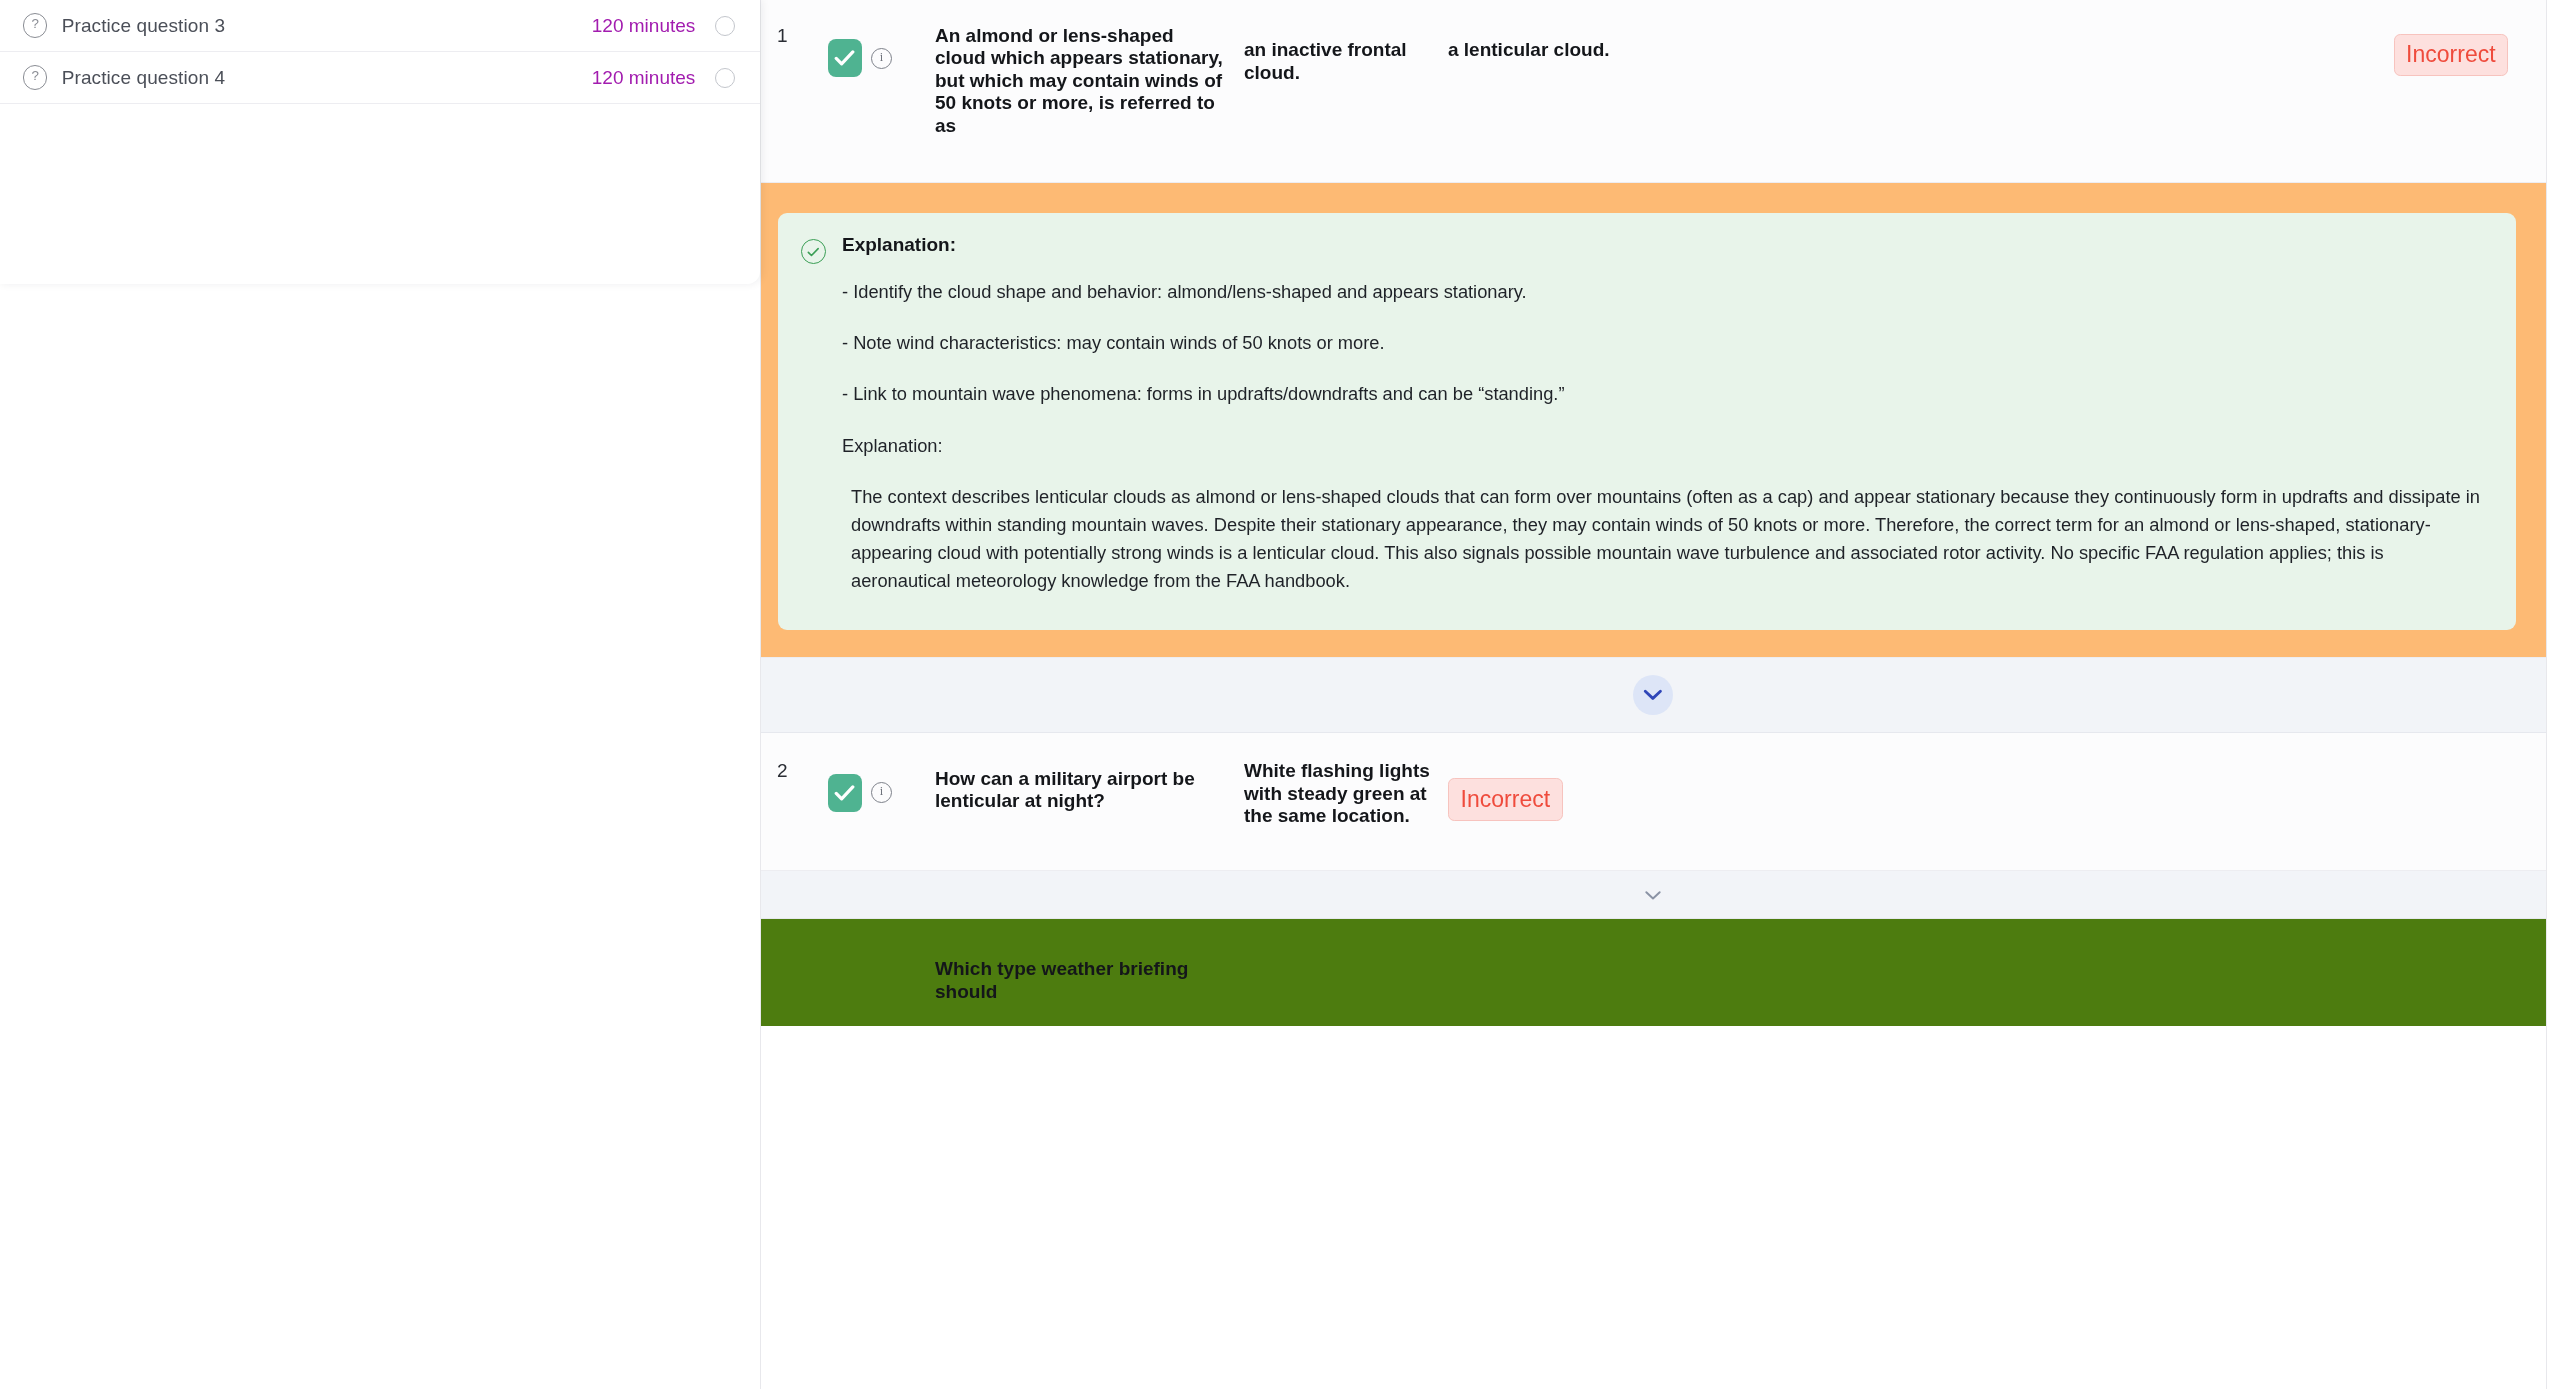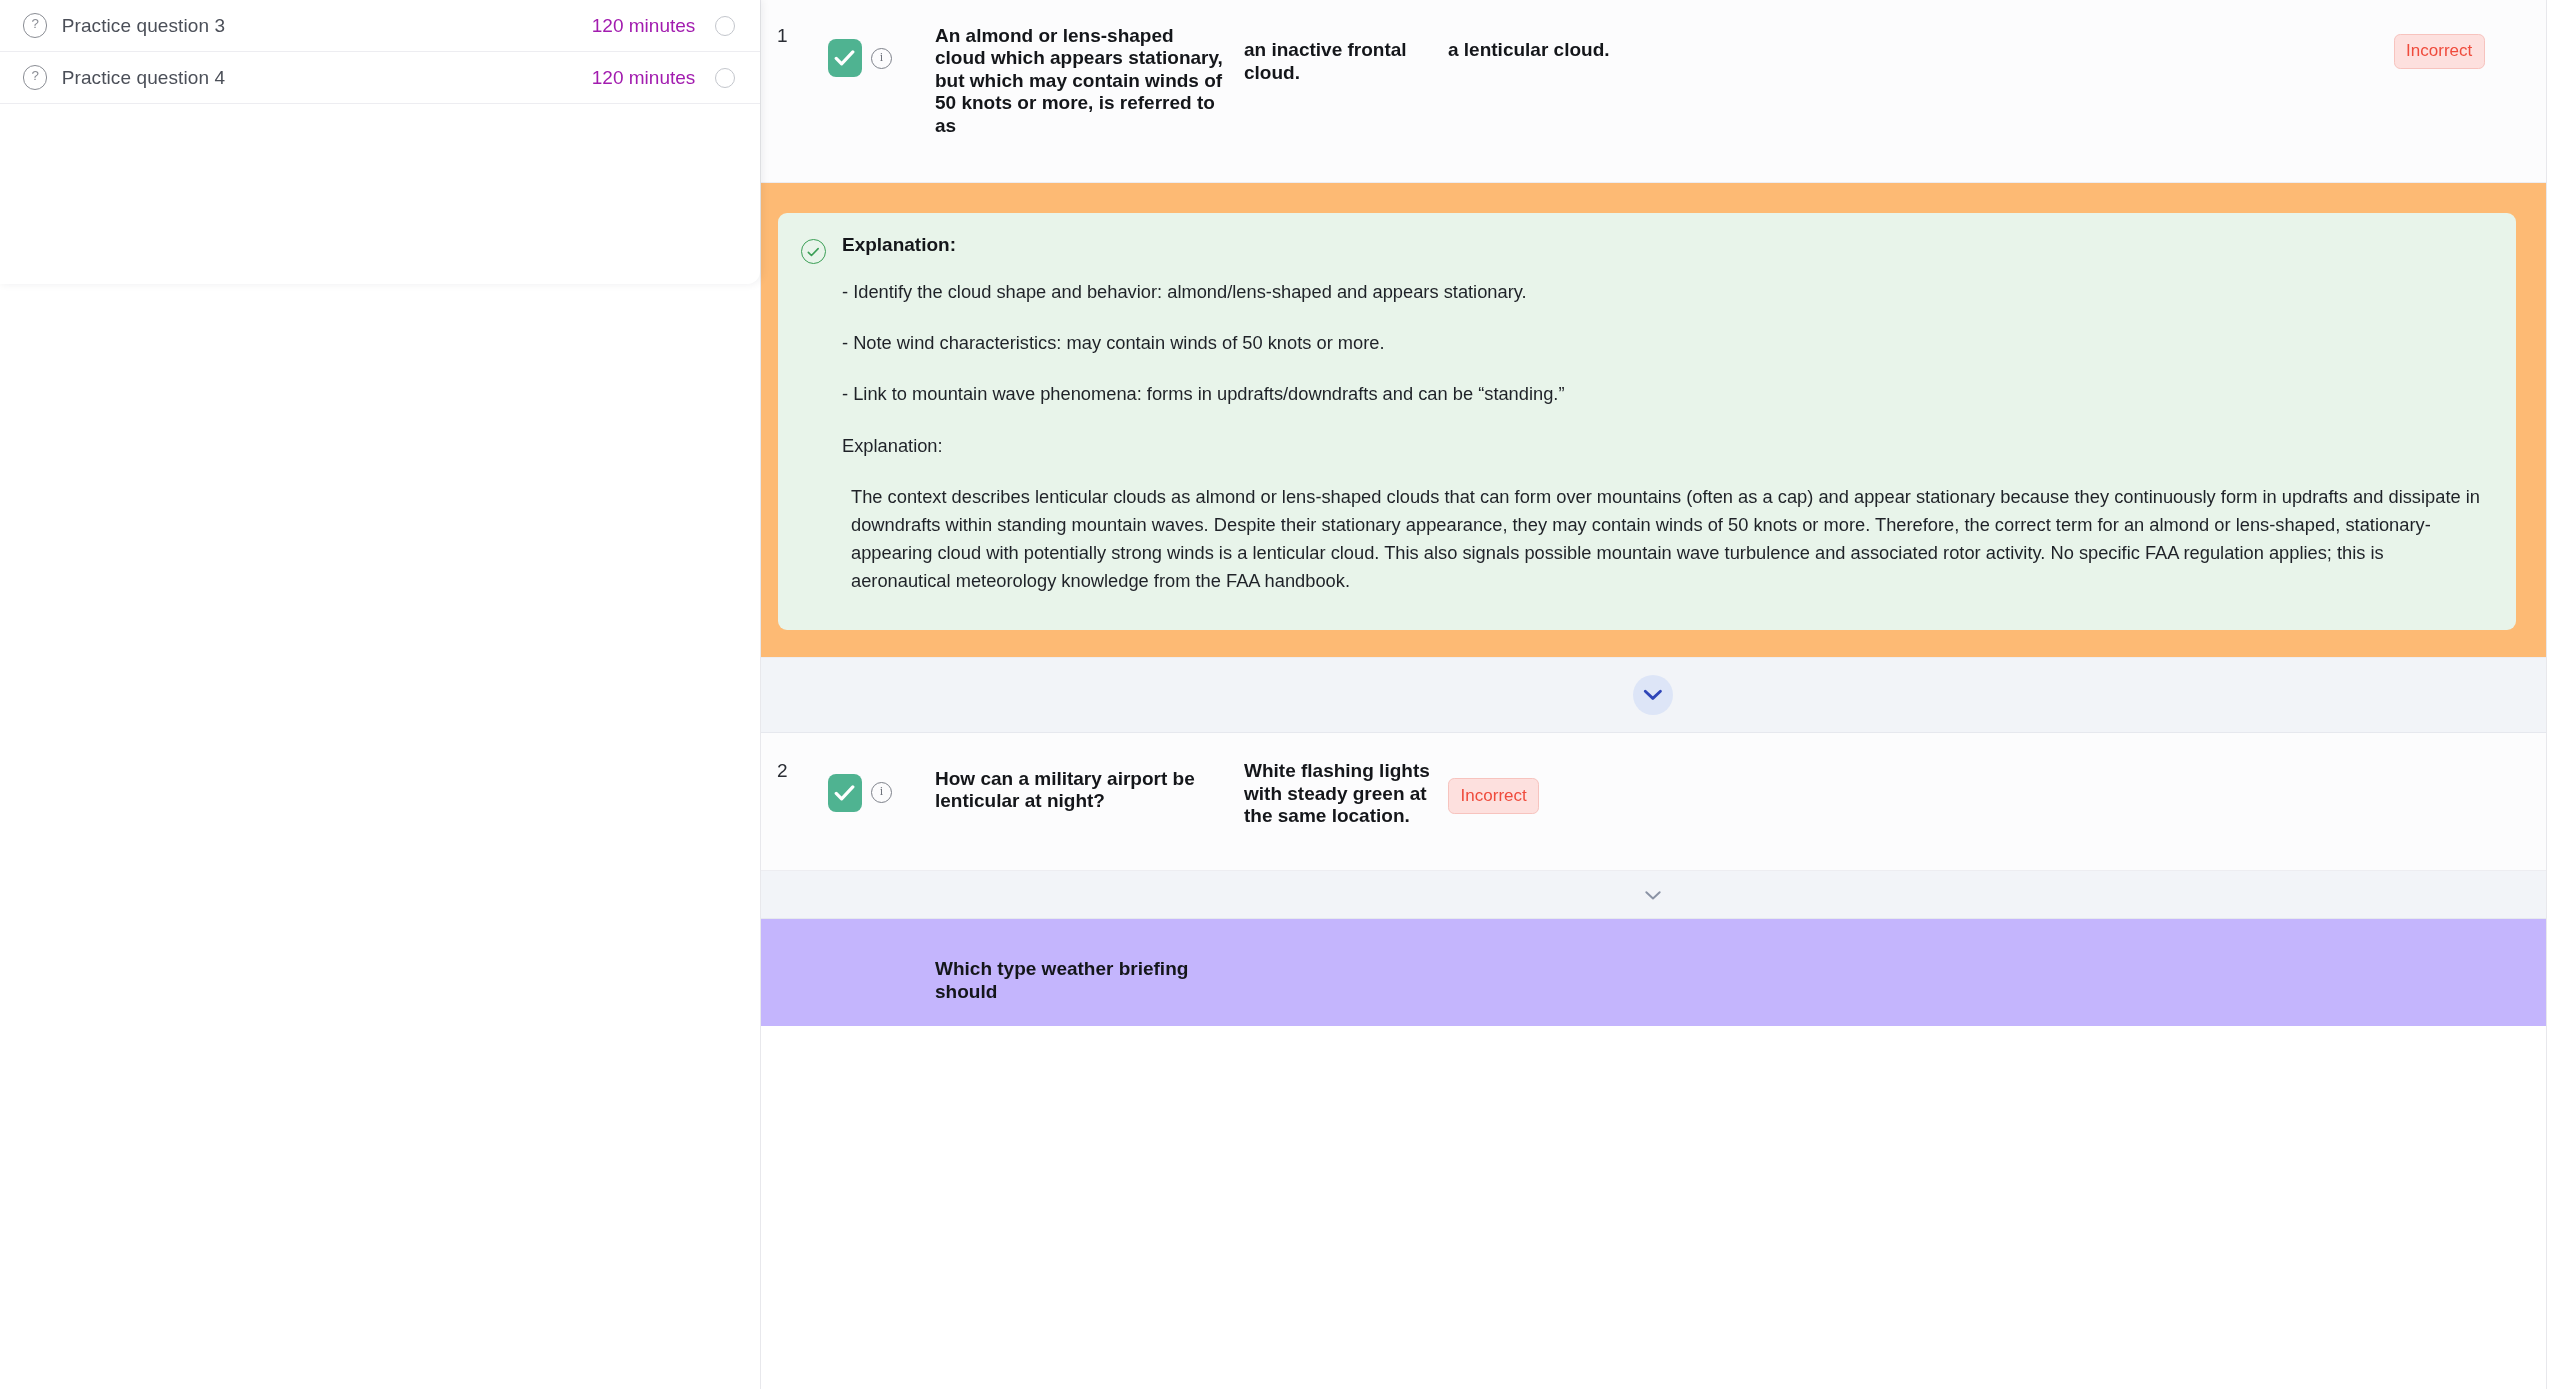--- a/index.html
+++ b/index.html
@@ -119,21 +119,21 @@
   .c-res{
     flex:0 0 152px;
     display:flex;justify-content:flex-start;
   }
   .badge-inc{
     display:inline-block;
     background:#fde0de;
     border:0.9px solid #f7c3be;
     color:#ef4b3c;
     border-radius:6.3px;
-    font-size:17px;
+    font-size:23px;
     padding:6.3px 11.6px 7.2px;
     cursor:pointer;
     white-space:nowrap;
   }
 
   
   .exp-wrap{
     background:#fdba74;
     padding:29.5px 29.5px 27px 17px;
     border-bottom:0.9px solid #ededf1;
@@ -277,21 +277,21 @@
     </div>
 
     <div class="chev-strip" style="height:48px;">
       <span class="chev-plain">
         <svg width="18" height="10.7" viewBox="0 0 20 12" aria-hidden="true">
           <path d="M2.5 2.5 L10 9.5 L17.5 2.5" fill="none" stroke="#8b93a5" stroke-width="2.2" stroke-linecap="round" stroke-linejoin="round"></path>
         </svg>
       </span>
     </div>
 
-    <div class="qrow" style="height:107px;padding-top:39px;background:#c4b5fd;border-bottom:none;">
+    <div class="qrow" style="height:107px;padding-top:39px;background:#4d7c0f;border-bottom:none;">
       <div class="c-num"></div>
       <div class="c-status"></div>
       <div class="c-q">Which type weather briefing should</div>
       <div class="c-a1"></div>
       <div class="c-a2"></div>
       <div class="c-res"></div>
     </div>
 
   </main>
 </div>

